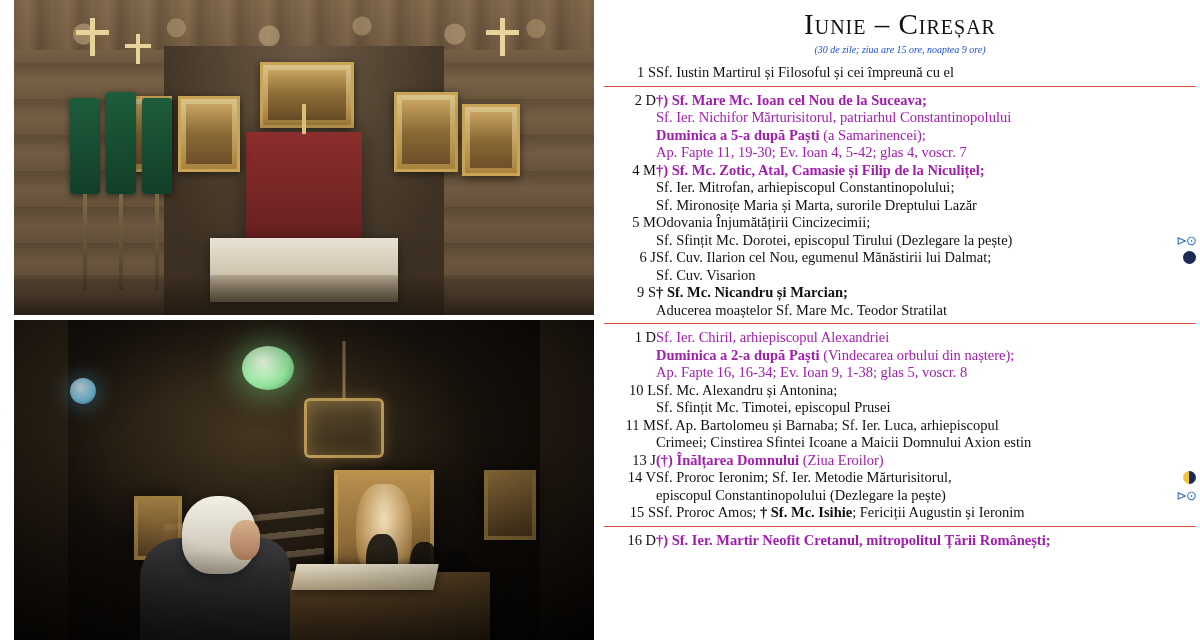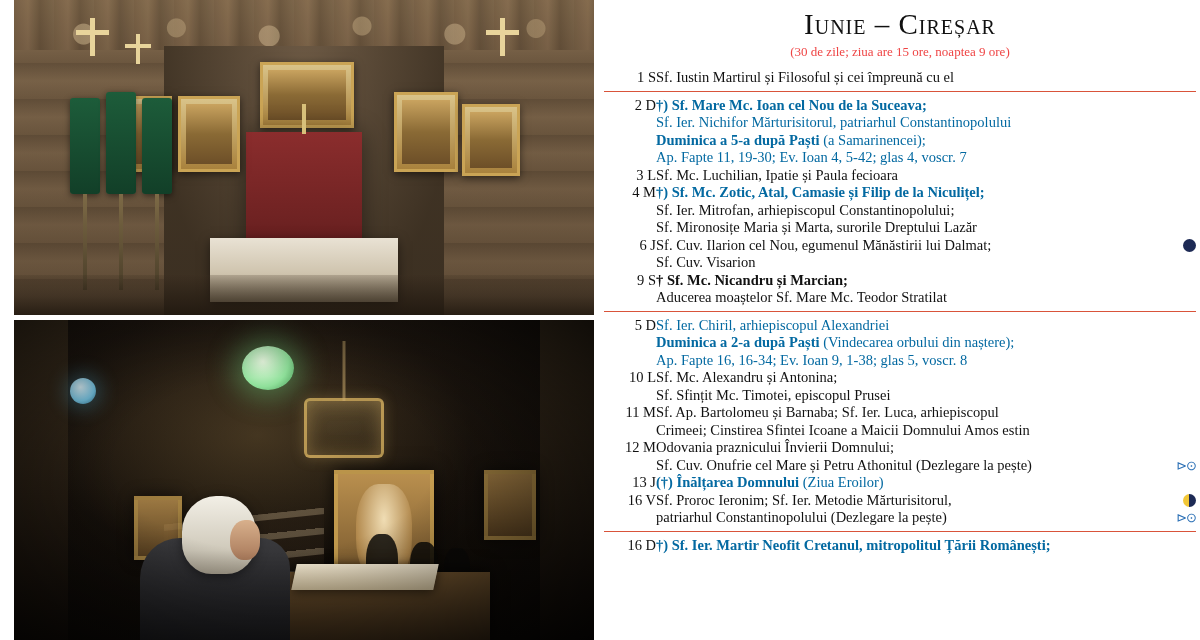--- a/index.html
+++ b/index.html
@@ -251,22 +251,23 @@
     font-family: "Liberation Serif", serif;
     font-size: 29px;
     letter-spacing: 1px;
     color: #111111;
     font-variant: small-caps;
     margin: 2px 0 0 0;
     white-space: nowrap;
   }
   .cal-subtitle {
     text-align: center;
-    font-size: 13px;
-    color: #ef4444;
+    font-style: italic;
+    font-size: 10px;
+    color: #1d4ed8;
     margin-top: 3px;
     margin-bottom: 9px;
   }
   .rule {
     height: 1px;
     background: #d9533a;
     margin: 4px 0 5px 0;
   }
   table.cal {
     width: 100%;
@@ -287,21 +288,21 @@
     color: #111111;
   }
   td.entries {
     font-size: 14.5px;
     line-height: 17.5px;
     color: #111111;
     position: relative;
   }
   .day-red { color: #d63a1e; }
   .line { white-space: normal; position: relative; padding-right: 26px; }
-  .red { color: #0369a1; }
+  .red { color: #a21caf; }
   .b { font-weight: bold; }
   .i { }
   .marker {
     position: absolute;
     right: 0;
     top: 2px;
     font-size: 12px;
     line-height: 14px;
   }
   .fish {
@@ -406,92 +407,92 @@
           <tr>
             <td class="daycell day-red">2 D</td>
             <td class="entries">
               <div class="line"><span class="red b">†) Sf. Mare Mc. Ioan cel Nou de la Suceava;</span></div>
               <div class="line"><span class="red">Sf. Ier. Nichifor Mărturisitorul, patriarhul Constantinopolului</span></div>
               <div class="line"><span class="red b">Duminica a 5-a după Paști </span><span class="red i">(a Samarinencei);</span></div>
               <div class="line"><span class="red">Ap. Fapte 11, 19-30; Ev. Ioan 4, 5-42; glas 4, voscr. 7</span></div>
             </td>
           </tr>
           <tr>
-            <td class="daycell">3 L</td>
-            <td class="entries">
-              <div class="line"><span>Sf. Mc. Luchilian, Ipatie și Paula fecioara</span></div>
-            </td>
-          </tr>
-          <tr>
             <td class="daycell">4 M</td>
             <td class="entries">
               <div class="line"><span class="red b">†) Sf. Mc. Zotic, Atal, Camasie și Filip de la Niculițel;</span></div>
               <div class="line"><span>Sf. Ier. Mitrofan, arhiepiscopul Constantinopolului;</span></div>
               <div class="line"><span>Sf. Mironosițe Maria și Marta, surorile Dreptului Lazăr</span></div>
             </td>
           </tr>
           <tr>
+            <td class="daycell">5 M</td>
+            <td class="entries">
+              <div class="line"><span class="i">Odovania Înjumătățirii Cincizecimii;</span></div>
+              <div class="line"><span>Sf. Sfințit Mc. Dorotei, episcopul Tirului </span><span class="i">(Dezlegare la pește)</span><span class="marker"><span class="fish">⊳⊙</span></span></div>
+            </td>
+          </tr>
+          <tr>
             <td class="daycell">6 J</td>
             <td class="entries">
               <div class="line"><span>Sf. Cuv. Ilarion cel Nou, egumenul Mănăstirii lui Dalmat;</span><span class="marker"><span class="moon new"></span></span></div>
               <div class="line"><span>Sf. Cuv. Visarion</span></div>
             </td>
           </tr>
           <tr>
             <td class="daycell">9 S</td>
             <td class="entries">
               <div class="line"><span class="b">† Sf. Mc. Nicandru și Marcian;</span></div>
               <div class="line"><span>Aducerea moaștelor Sf. Mare Mc. Teodor Stratilat</span></div>
             </td>
           </tr>
           <tr>
             <td colspan="2">
               <div class="rule"></div>
             </td>
           </tr>
           <tr>
-            <td class="daycell day-red">5 D</td>
+            <td class="daycell day-red">1 D</td>
             <td class="entries">
               <div class="line"><span class="red">Sf. Ier. Chiril, arhiepiscopul Alexandriei</span></div>
               <div class="line"><span class="red b">Duminica a 2-a după Paști </span><span class="red i">(Vindecarea orbului din naștere);</span></div>
               <div class="line"><span class="red">Ap. Fapte 16, 16-34; Ev. Ioan 9, 1-38; glas 5, voscr. 8</span></div>
             </td>
           </tr>
           <tr>
             <td class="daycell">10 L</td>
             <td class="entries">
               <div class="line"><span>Sf. Mc. Alexandru și Antonina;</span></div>
               <div class="line"><span>Sf. Sfințit Mc. Timotei, episcopul Prusei</span></div>
             </td>
           </tr>
           <tr>
             <td class="daycell">11 M</td>
             <td class="entries">
               <div class="line"><span>Sf. Ap. Bartolomeu și Barnaba; Sf. Ier. Luca, arhiepiscopul</span></div>
-              <div class="line"><span>Crimeei; Cinstirea Sfintei Icoane a Maicii Domnului </span><span class="i">Amos estin</span></div>
-            </td>
-          </tr>
-          <tr>
-            <td class="daycell">12 M</td>
-            <td class="entries">
-              <div class="line"><span class="i">Odovania praznicului Învierii Domnului;</span></div>
-              <div class="line"><span>Sf. Cuv. Onufrie cel Mare și Petru Athonitul </span><span class="i">(Dezlegare la pește)</span><span class="marker"><span class="fish">⊳⊙</span></span></div>
+              <div class="line"><span>Crimeei; Cinstirea Sfintei Icoane a Maicii Domnului </span><span class="i">Axion estin</span></div>
             </td>
           </tr>
           <tr>
             <td class="daycell day-red">13 J</td>
             <td class="entries">
               <div class="line"><span class="red b">(†) Înălțarea Domnului </span><span class="red i">(Ziua Eroilor)</span></div>
             </td>
           </tr>
           <tr>
-            <td class="daycell">16 V</td>
+            <td class="daycell">14 V</td>
             <td class="entries">
               <div class="line"><span>Sf. Proroc Ieronim; Sf. Ier. Metodie Mărturisitorul,</span><span class="marker"><span class="moon last-quarter"></span></span></div>
-              <div class="line"><span>patriarhul Constantinopolului </span><span class="i">(Dezlegare la pește)</span><span class="marker"><span class="fish">⊳⊙</span></span></div>
+              <div class="line"><span>episcopul Constantinopolului </span><span class="i">(Dezlegare la pește)</span><span class="marker"><span class="fish">⊳⊙</span></span></div>
+            </td>
+          </tr>
+          <tr>
+            <td class="daycell">15 S</td>
+            <td class="entries">
+              <div class="line"><span>Sf. Proroc Amos; </span><span class="b">† Sf. Mc. Isihie</span><span>; Fericiții Augustin și Ieronim</span></div>
             </td>
           </tr>
           <tr>
             <td colspan="2">
               <div class="rule"></div>
             </td>
           </tr>
           <tr>
             <td class="daycell day-red">16 D</td>
             <td class="entries">

